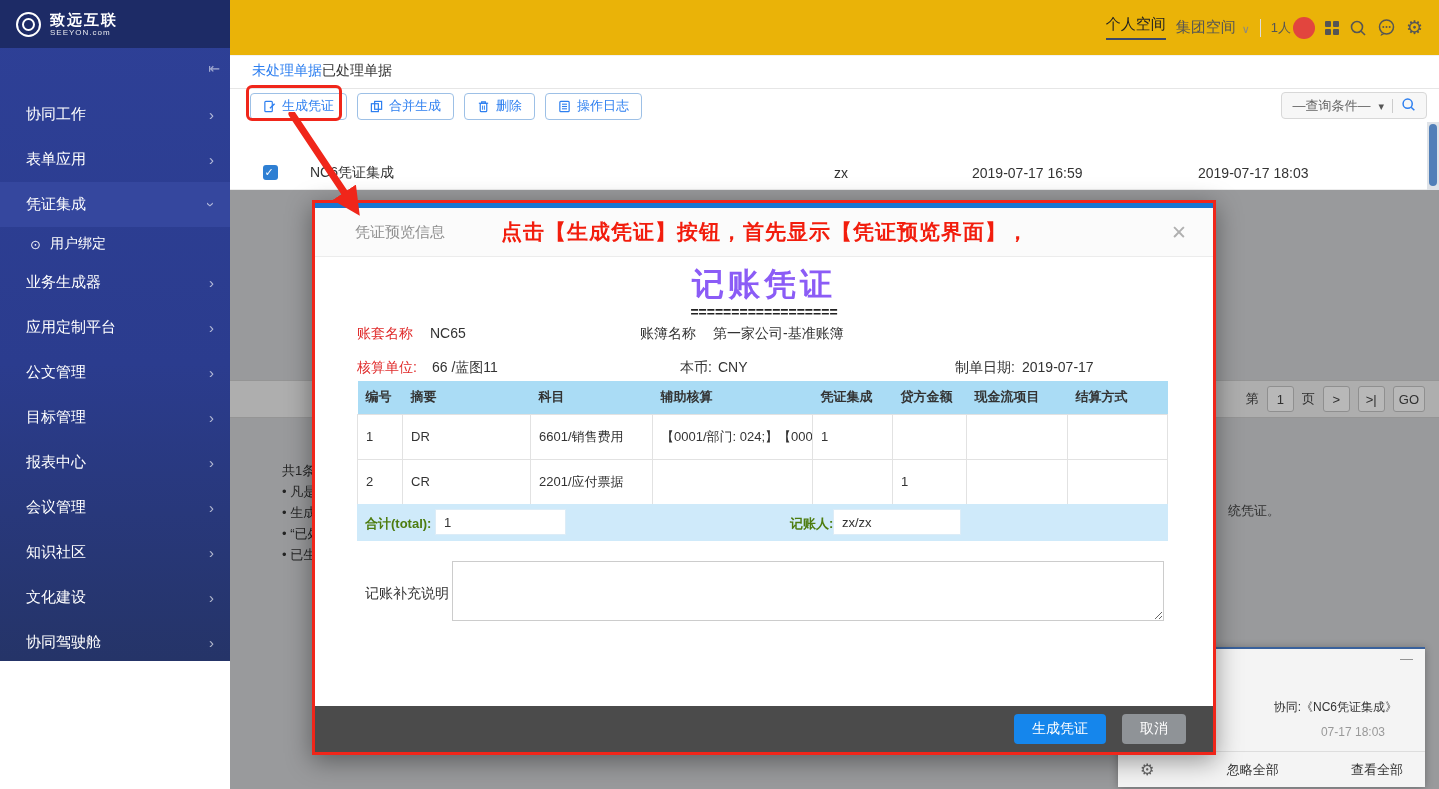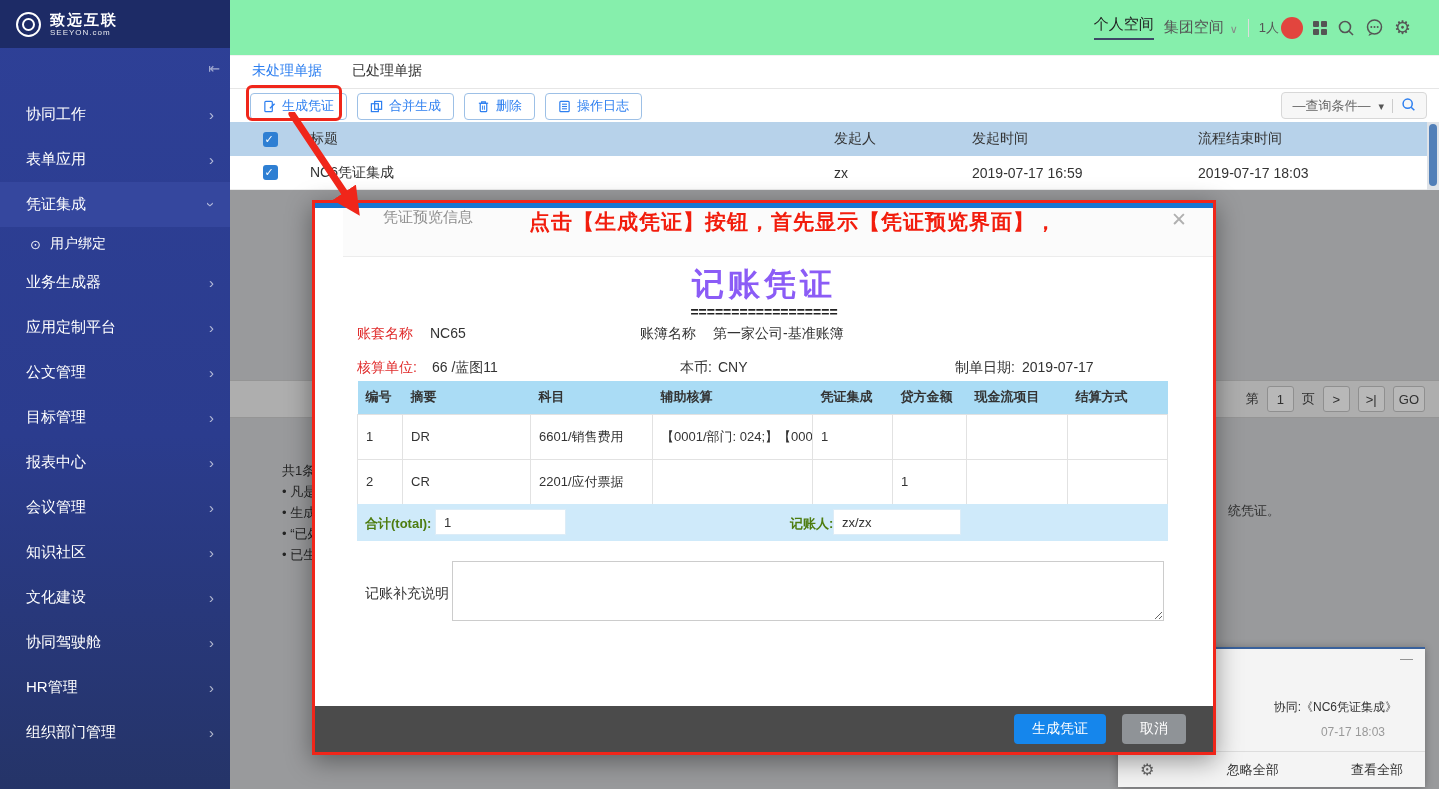--- a/index.html
+++ b/index.html
@@ -1,55 +1,55 @@
 <!DOCTYPE html>
 <html><head>
 <meta charset="utf-8">
 <style>
   * { box-sizing: border-box; margin: 0; padding: 0; }
   html,body { width:1439px; }
   body { font-family: "Liberation Sans", "DejaVu Sans", sans-serif; }
   .page { position: relative; width: 1439px; height: 789px; overflow: hidden; background: #fff; }
 
   
-  .sidebar { position:absolute; left:0; top:0; width:230px; height:789px; z-index:10;
+  .sidebar { position:absolute; left:0; top:0; width:230px; height:661px; z-index:10;
              background: linear-gradient(180deg,#2e4097 0%,#2b3c8e 55%,#253468 100%); color:#fff; }
   .logo { height:48px; background:#1d2b66; display:flex; align-items:center; gap:9px; padding-left:16px; }
   .logo-ring { position:relative; width:25px; height:25px; border:2px solid #fff; border-radius:50%; flex:0 0 auto; }
   .logo-ring::after { content:""; position:absolute; left:4px; top:4px; width:9px; height:9px; border:2px solid #fff; border-radius:50%; }
   .logo-cn { font-size:15px; font-weight:bold; letter-spacing:2px; line-height:16px; }
   .logo-en { font-size:8px; letter-spacing:1px; color:rgba(255,255,255,.9); }
   .collapse { position:absolute; top:60px; right:10px; font-size:14px; color:rgba(255,255,255,.55); cursor:pointer; }
   .menu { position:absolute; top:92px; left:0; right:0; }
   .m-item { height:45px; display:flex; align-items:center; justify-content:space-between; padding:0 16px 0 26px; font-size:15px; cursor:pointer; }
   .m-item .chev { color:rgba(255,255,255,.65); font-size:15px; }
   .chev::before { content:"›"; }
   .chev-down { display:inline-block; transform:rotate(90deg); }
   .m-item.active-parent { background:#35479e; }
   .sub-item { height:33px; display:flex; align-items:center; gap:9px; padding-left:30px; font-size:14px; cursor:pointer; }
   .sub-item .ring::before { content:"⊙"; font-size:13px; color:rgba(255,255,255,.9); }
   .sub-item.selected { background:#3e97d3; }
 
   
-  .topbar { position:absolute; left:230px; top:0; width:1209px; height:56px; background:#86efac;
-            display:flex; align-items:center; justify-content:flex-end; gap:10px; padding-right:28px; border-bottom:1px solid #f2f2f2; }
+  .topbar { position:absolute; left:230px; top:0; width:1209px; height:56px; background:#eab308;
+            display:flex; align-items:center; justify-content:flex-end; gap:10px; padding-right:16px; border-bottom:1px solid #f2f2f2; }
   .space-tab { font-size:15px; color:#555; display:flex; align-items:center; gap:6px; cursor:pointer; }
   .space-tab.active { color:#222; border-bottom:2px solid #3d4866; padding-bottom:4px; }
   .vee::before { content:"∨"; font-size:11px; color:#888; }
   .divider-v { width:1px; height:18px; background:#ddd; }
   .online { font-size:13px; color:#555; }
   .avatar { width:22px; height:22px; border-radius:50%; background:#e2453e; margin-left:-8px; cursor:pointer; }
   .hicon { display:flex; align-items:center; color:#555; cursor:pointer; }
   .grid4 { display:grid; grid-template-columns:6px 6px; grid-gap:2px; }
   .grid4 i { width:6px; height:6px; background:#555; border-radius:1px; }
   .gear { font-size:19px; color:#555; line-height:1; }
 
   
   .tabsbar { position:absolute; left:230px; top:56px; width:1209px; height:33px; background:#fff; border-bottom:1px solid #e6e6e6;
-             display:flex; gap:30px; padding-left:22px; }
+             display:flex; padding-left:22px; }
   .tab { font-size:14px; color:#333; display:flex; align-items:center; border-bottom:2px solid transparent; cursor:pointer; }
   .tab.active { color:#2d7ff0; border-bottom-color:#2d7ff0; }
   .toolbar { position:absolute; left:230px; top:90px; width:1209px; height:32px; background:#fff;
              display:flex; align-items:center; gap:10px; padding-left:20px; }
   .tbtn { height:27px; display:inline-flex; align-items:center; gap:6px; padding:0 12px; background:#fff;
           border:1px solid #9dc0e6; border-radius:4px; color:#2d7ff0; font-size:13px; cursor:pointer; font-family:inherit; }
   .query { position:absolute; right:12px; top:2px; height:27px; display:flex; align-items:center; gap:8px; padding:0 10px;
            background:#f7f7f7; border:1px solid #d8d8d8; border-radius:4px; color:#666; font-size:13px; cursor:pointer; }
   .caret::before { content:"▾"; font-size:11px; color:#555; }
   .q-div { width:1px; height:14px; background:#ccc; }
@@ -91,21 +91,21 @@
   .notif-time { position:absolute; top:76px; right:40px; font-size:12px; color:#999; }
   .notif-bar { position:absolute; left:0; right:0; bottom:0; height:36px; border-top:1px solid #ddd;
                display:flex; align-items:center; justify-content:space-between; padding:0 22px; font-size:13px; color:#333; }
   .notif-gear { font-size:16px; color:#666; cursor:pointer; }
   .notif-link { cursor:pointer; }
 
   
   .modal { position:absolute; left:312px; top:200px; width:904px; height:555px; z-index:100;
            border:3px solid #f0261a; background:#fff; box-shadow:0 6px 24px rgba(0,0,0,.4); }
   .m-topline { height:5px; background:#1677d2; }
-  .m-head { height:49px; background:#fbfbfb; border-bottom:1px solid #ececec; display:flex; align-items:flex-start; padding:0 26px 0 40px;margin-left:28px; }
+  .m-head { height:49px; background:#fbfbfb; border-bottom:1px solid #ececec; display:flex; align-items:center; padding:0 26px 0 40px; }
   .m-title { font-size:15px; color:#8f8f8f; }
   .m-anno { margin-left:56px; font-size:21px; font-weight:bold; color:#f21d0d; letter-spacing:1px; white-space:nowrap; }
   .m-close { margin-left:auto; font-size:19px; color:#b0b0b0; cursor:pointer; }
   .m-body { position:relative; height:449px; background:#fff; overflow:hidden; }
   .v-title { position:absolute; top:6px; left:0; right:0; text-align:center; font-size:32px; font-weight:bold; color:#8b5cf6; letter-spacing:4px; }
   .v-divider { position:absolute; top:47px; left:0; right:0; text-align:center; font-size:14px; font-weight:bold; color:#222; }
   .v-row { position:absolute; left:42px; width:811px; height:18px; font-size:14px; color:#333; }
   .v-row span { position:absolute; top:0; white-space:nowrap; }
   .v-row1 { top:68px; } .v-row2 { top:102px; }
   .v-red { color:#e02b2b; }
@@ -287,29 +287,20 @@
       <span class="q-div"></span>
       <span>
         <svg width="15" height="15" viewBox="0 0 18 18">
             <circle cx="8" cy="8" r="5.5" fill="none" stroke="#2d7ff0" stroke-width="1.8"></circle>
             <line x1="12.2" y1="12.2" x2="16" y2="16" stroke="#2d7ff0" stroke-width="1.8"></line>
           </svg>
       </span>
     </div>
   </div>
 
-  <div class="thead">
-    <span class="col-cb">
-        <span class="cb"></span>
-      </span>
-    <span class="col-title">标题</span>
-    <span class="col-init">发起人</span>
-    <span class="col-start">发起时间</span>
-    <span class="col-end">流程结束时间</span>
-  </div>
   <div class="trow">
     <span class="col-cb">
         <span class="cb"></span>
       </span>
     <span class="col-title">NC6凭证集成</span>
     <span class="col-init">zx</span>
     <span class="col-start">2019-07-17 16:59</span>
     <span class="col-end">2019-07-17 18:03</span>
   </div>
   <div class="vscroll">

